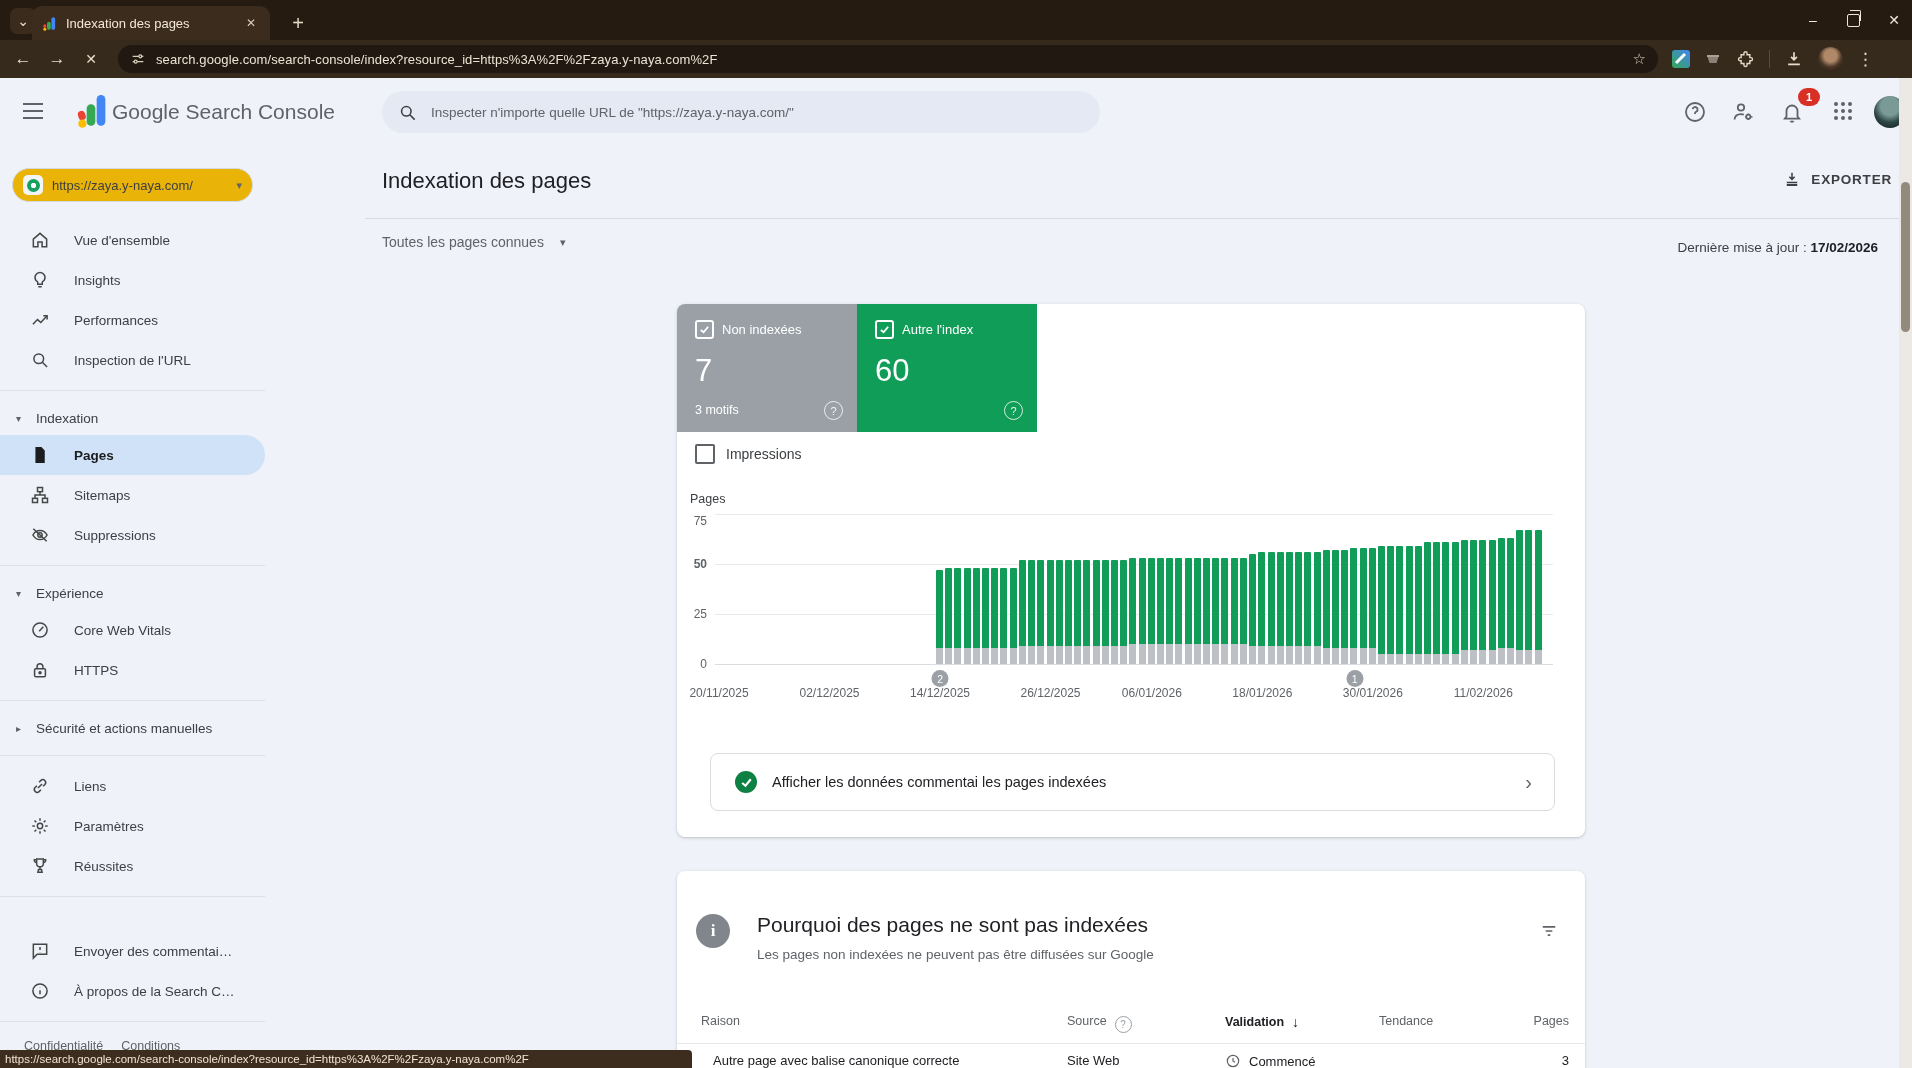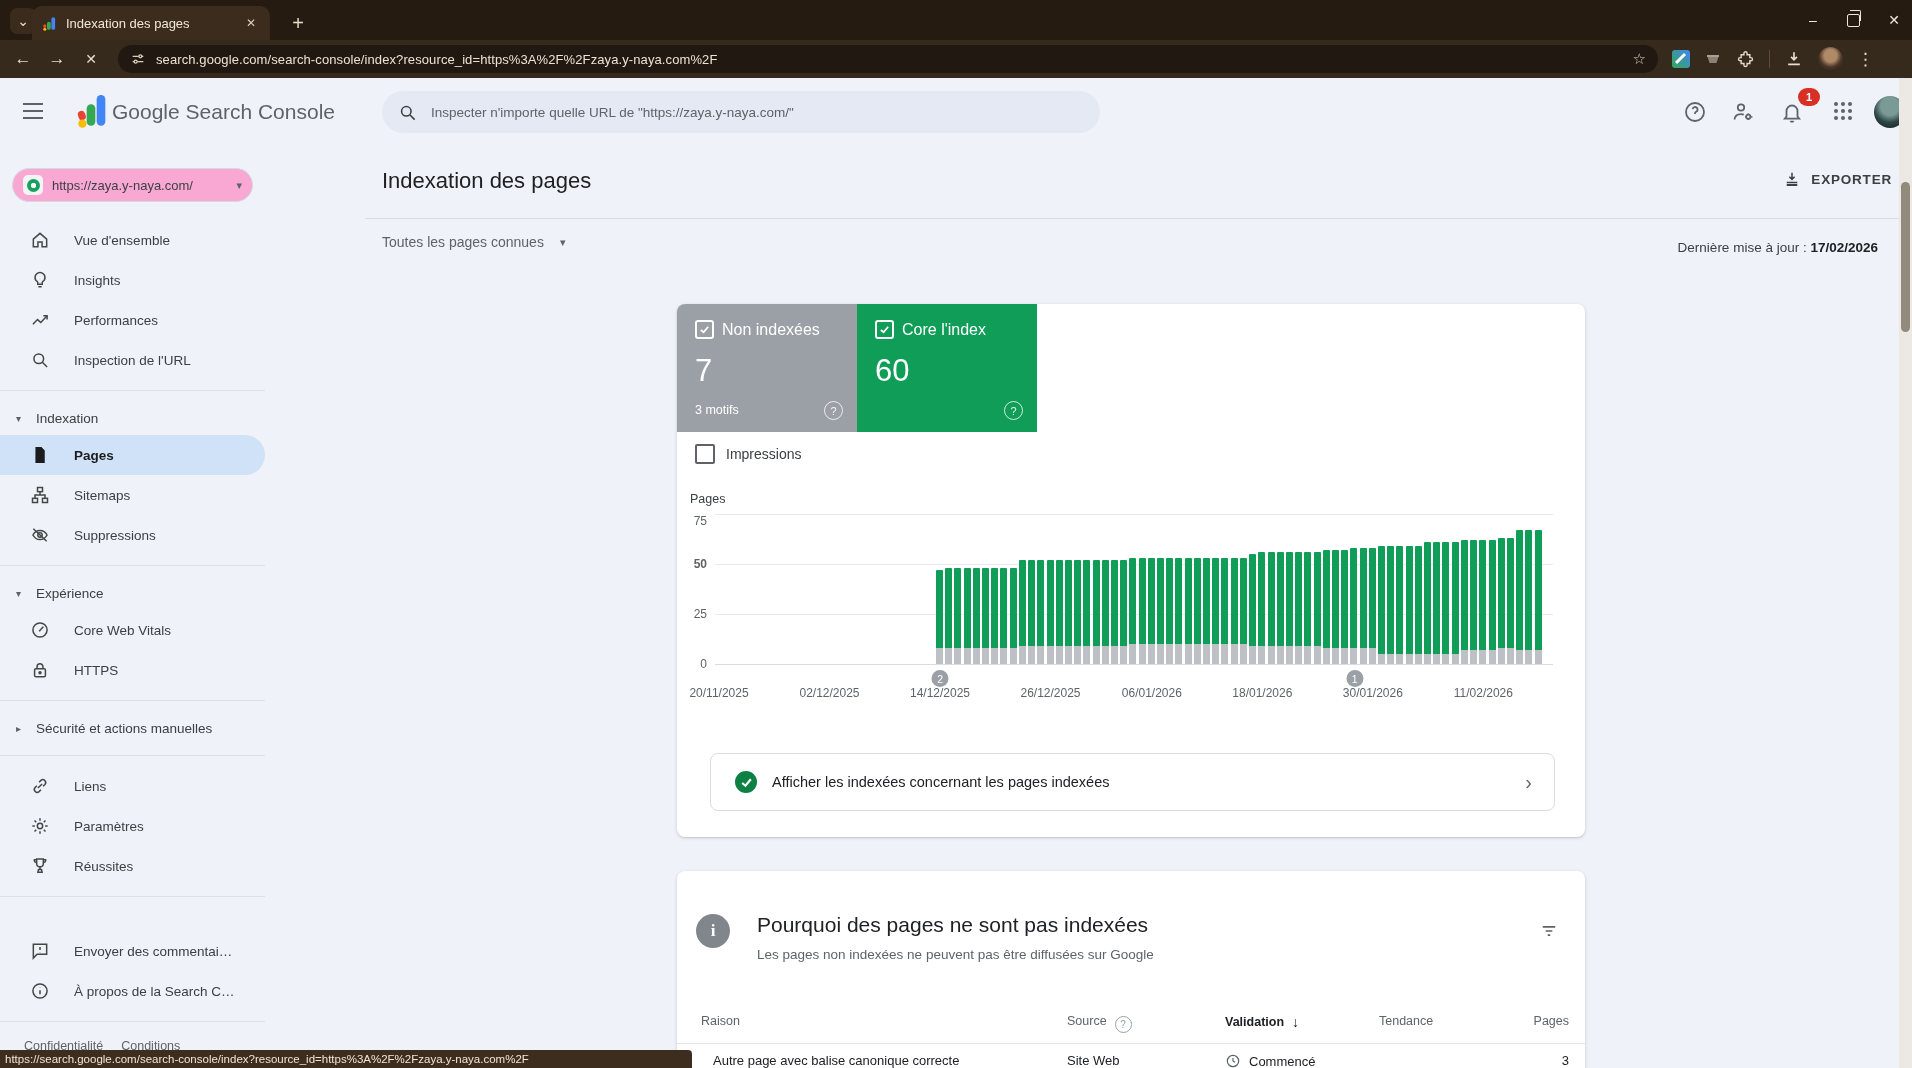--- a/index.html
+++ b/index.html
@@ -39,21 +39,21 @@
   #searchpill input{border:none;background:transparent;outline:none;font-size:13.5px;color:#3c4043;
     width:620px;font-family:"Liberation Sans",sans-serif}
   #searchpill input::placeholder{color:#5f6368;opacity:1}
   .hic{position:absolute;top:22px;width:24px;height:24px;color:#5f6368}
   #badge{position:absolute;left:1798px;top:10px;min-width:18px;height:18px;border-radius:9px;background:#d93025;
     color:#fff;font-size:11px;display:flex;align-items:center;justify-content:center;padding:0 2px;font-weight:700}
   #hdr-avatar{position:absolute;left:1874px;top:18px;width:32px;height:32px;border-radius:50%;
     background:radial-gradient(circle at 50% 32%,#7a9a95 0 34%,#2e4646 60%,#101c1c 100%);}
   
   #sidebar{position:absolute;left:0;top:146px;width:265px;bottom:0;}
-  #propsel{margin:22px 12px 18px 12px;height:34px;border:1px solid #d5d9e0;border-radius:18px;background:#f9a8d4;
+  #propsel{margin:22px 12px 18px 12px;height:34px;border:1px solid #d5d9e0;border-radius:18px;background:#eab308;
     display:flex;align-items:center;padding:0 10px;box-sizing:border-box}
   #prop-fav{width:20px;height:20px;border-radius:5px;background:#f2f4f6;display:flex;align-items:center;justify-content:center}
   #prop-fav i{width:13px;height:13px;border-radius:50%;background:radial-gradient(circle,#fff 0 28%,#18a05e 32% 100%);display:block}
   #propsel .purl{font-size:13px;color:#3c4043;margin-left:9px;flex:1;white-space:nowrap;overflow:hidden}
   #propsel .caret{color:#5f6368;font-size:11px;margin-left:4px}
   .nav-item{height:40px;display:flex;align-items:center;padding-left:30px;color:#3c4043;font-size:13.5px;position:relative}
   .nav-item .nico{width:20px;height:20px;color:#444746;flex:0 0 auto}
   .nav-item .nlabel{margin-left:24px;white-space:nowrap;overflow:hidden}
   .nav-item.sel{background:#d0e2f7;border-radius:0 20px 20px 0;font-weight:700;color:#1a1c1e}
   .nav-item.sel .nico{color:#1a1c1e}
@@ -74,21 +74,21 @@
   #lastupd{position:absolute;right:34px;top:94px;font-size:13.5px;color:#3c4043}
   #lastupd b{color:#202124}
   .card{position:absolute;background:#fff;border-radius:8px;
     box-shadow:0 1px 2px rgba(60,64,67,.18),0 1px 4px rgba(60,64,67,.10)}
   #card1{left:412px;top:158px;width:908px;height:533px}
   #card2{left:412px;top:725px;width:908px;height:400px;border-radius:8px 8px 0 0}
   
   .chip{position:absolute;top:0;width:180px;height:128px;color:#fff;box-sizing:border-box;padding:16px 0 0 18px}
   #chip-gray{left:0;background:#9aa0a6;border-radius:8px 0 0 0}
   #chip-green{left:180px;background:#0f9d58}
-  .chip .row1{display:flex;align-items:center;gap:8px;font-size:16px}
+  .chip .row1{display:flex;align-items:center;gap:8px;font-size:13px}
   .chip .big{font-size:31px;margin-top:14px}
   .chip .sub{font-size:12.5px;margin-top:14px}
   .cbx{width:15px;height:15px;border:2px solid #fff;border-radius:3px;display:flex;align-items:center;justify-content:center}
   .cbx svg{width:11px;height:11px}
   .chip-help{position:absolute;right:14px;bottom:12px;width:17px;height:17px;border:1.5px solid rgba(255,255,255,.8);
     border-radius:50%;color:rgba(255,255,255,.9);font-size:11px;display:flex;align-items:center;justify-content:center}
   
   #impr{position:absolute;left:18px;top:140px;display:flex;align-items:center;gap:11px;font-size:14px;color:#3c4043}
   #impr .box{width:16px;height:16px;border:2px solid #5f6368;border-radius:2px}
   #pages-lbl{position:absolute;left:13px;top:188px;font-size:12.5px;color:#3c4043}
@@ -476,21 +476,21 @@
       <div class="sub">3 motifs</div>
       <span class="chip-help">?</span>
     </div>
     <div class="chip" id="chip-green">
       <div class="row1">
         <span class="cbx">
             <svg viewBox="0 0 12 12" fill="none" stroke="#fff" stroke-width="2">
               <path d="M2 6.5 5 9 10 3"></path>
             </svg>
           </span>
-        <span>Core l'index</span>
+        <span>Autre l'index</span>
       </div>
       <div class="big">60</div>
       <span class="chip-help">?</span>
     </div>
 
     <div id="impr">
       <span class="box"></span>
       <span>Impressions</span>
     </div>
 
@@ -655,21 +655,21 @@
         <span class="mk" style="left: 263.155px;">2</span>
         <span class="mk" style="left: 677.551px;">1</span>
       </div>
 
     <div id="banner">
       <span class="gck">
           <svg width="13" height="13" viewBox="0 0 12 12" fill="none" stroke="#fff" stroke-width="2">
             <path d="M2 6.5 5 9 10 3"></path>
           </svg>
         </span>
-      <span class="txt">Afficher les indexées concernant les pages indexées</span>
+      <span class="txt">Afficher les données commentai les pages indexées</span>
       <span class="chv">›</span>
     </div>
   </div>
 
   <div id="card2" class="card">
     <div id="info-ic">i</div>
     <div id="why-title">Pourquoi des pages ne sont pas indexées</div>
     <div id="why-sub">Les pages non indexées ne peuvent pas être diffusées sur Google</div>
     <span id="funnel">
       <svg width="20" height="20" viewBox="0 0 24 24" stroke="currentColor" stroke-width="2" fill="none">

